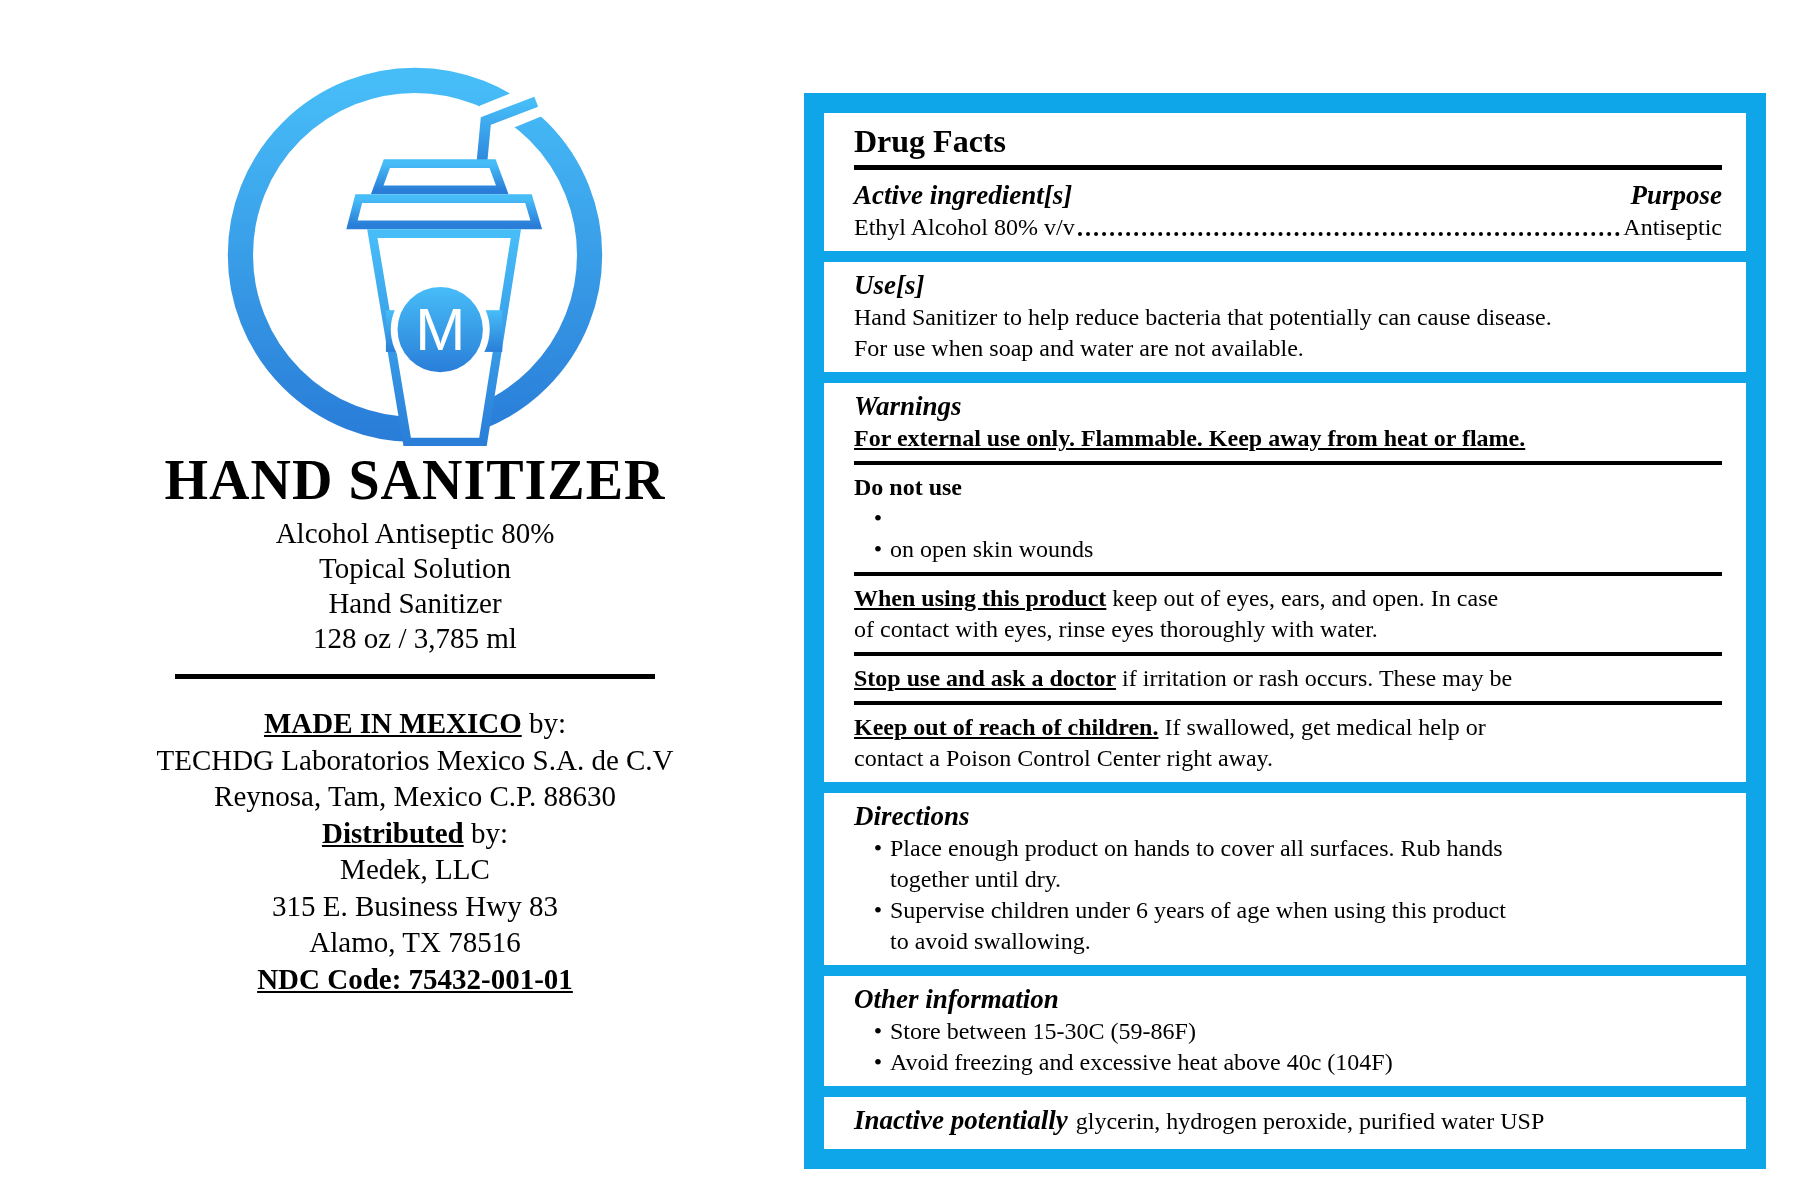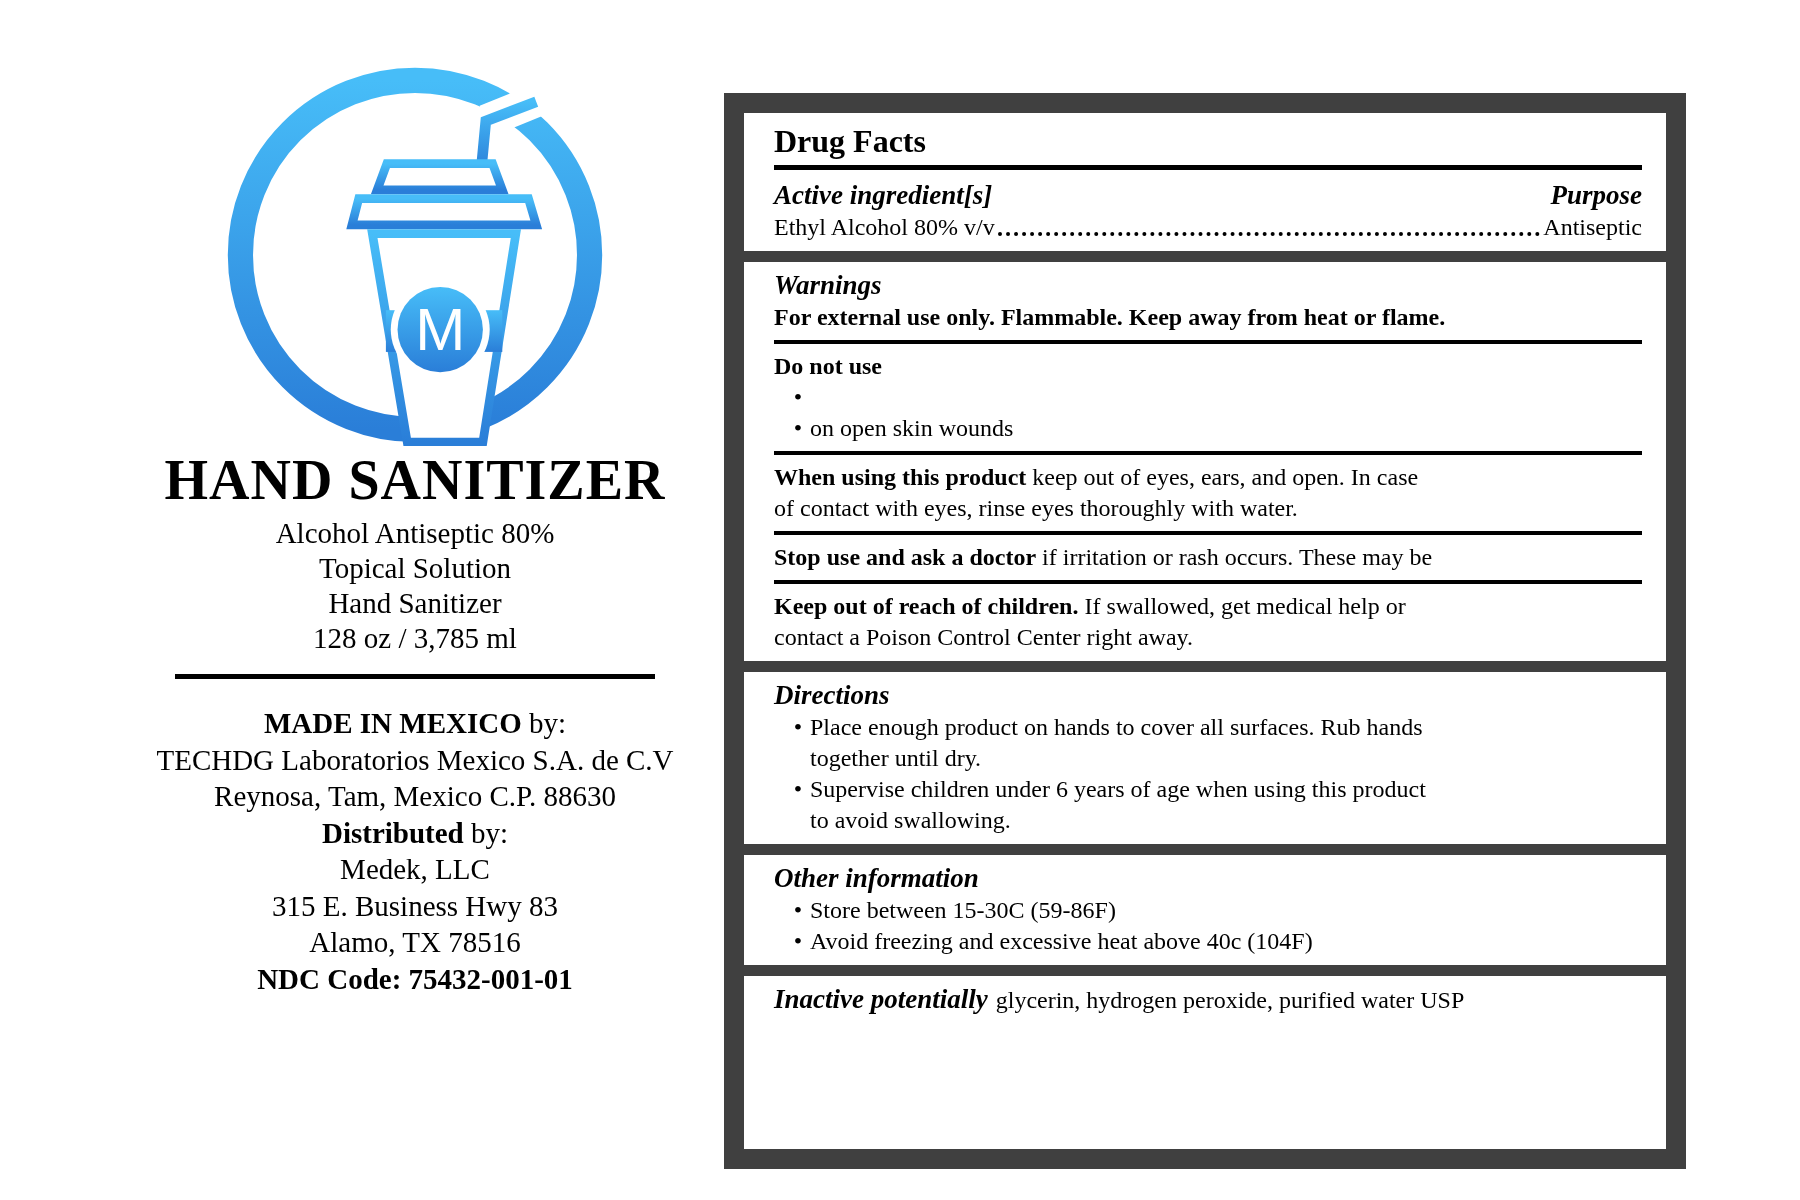--- a/index.html
+++ b/index.html
@@ -8,25 +8,25 @@
     font-family:"Liberation Serif","DejaVu Serif",serif;color:#000;
     overflow:hidden;
   }
   
   .leftcol{position:absolute;left:60px;top:58px;width:710px;text-align:center;}
   .logo{display:block;margin:0 auto;}
   .main-title{font-size:56px;font-weight:bold;letter-spacing:1px;margin-top:4px;line-height:60px;}
   .sub{font-size:29px;line-height:35px;margin-top:6px;}
   .leftrule{width:480px;height:5px;background:#000;margin:18px auto 26px;}
   .addr{font-size:29px;line-height:36.5px;}
-  .b{font-weight:bold;}
+  .b{font-weight:bold;text-decoration:underline;}
   
   .panel{
-    position:absolute;left:724px;top:93px;width:962px;height:1076px;
-    background:#404040;box-sizing:border-box;padding:20px;
+    position:absolute;left:804px;top:93px;width:962px;height:1076px;
+    background:#0ea5e9;box-sizing:border-box;padding:20px;
     display:flex;flex-direction:column;gap:11px;overflow:hidden;
   }
   .sec{background:#fff;padding:6px 24px 8px 30px;}
   .grow{flex:1;}
   .df-title{font-size:32px;font-weight:bold;line-height:40px;padding-top:2px;}
   .df-rule{height:5px;background:#000;margin:4px 0 8px;}
   .h-row{display:flex;justify-content:space-between;align-items:baseline;gap:8px;}
   .h-it{font-size:27px;font-weight:bold;font-style:italic;line-height:34px;}
   .dotrow{display:flex;align-items:flex-end;font-size:24px;line-height:31px;}
   .dots{flex:1;border-bottom:4px dotted #000;margin:0 3px 7px;}
@@ -96,20 +96,25 @@
       <span class="h-it">Active ingredient[s]</span>
       <span class="h-it">Purpose</span>
     </div>
     <div class="dotrow">
       <span>Ethyl Alcohol 80% v/v</span>
       <span class="dots"></span>
       <span>Antiseptic</span>
     </div>
   </div>
 
+  <div class="sec">
+    <div class="h-it">Use[s]</div>
+    <div class="line">Hand Sanitizer to help reduce bacteria that potentially can cause disease.</div>
+    <div class="line">For use when soap and water are not available.</div>
+  </div>
 
   <div class="sec grow">
     <div class="h-it">Warnings</div>
     <div class="line b">For external use only. Flammable. Keep away from heat or flame.</div>
     <div class="rule"></div>
     <div class="subhead">Do not use</div>
     <div class="bullet indent">
       <span class="dot">•</span>
     </div>
     <div class="bullet indent">

